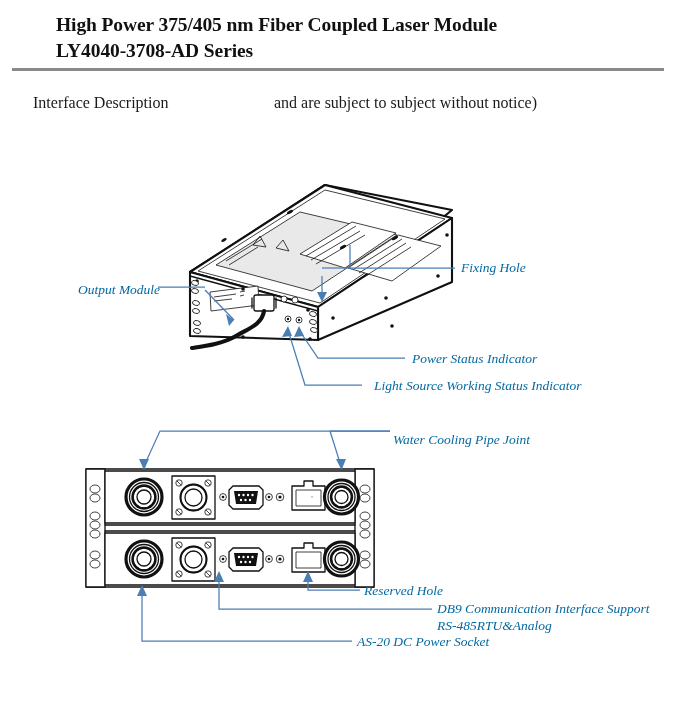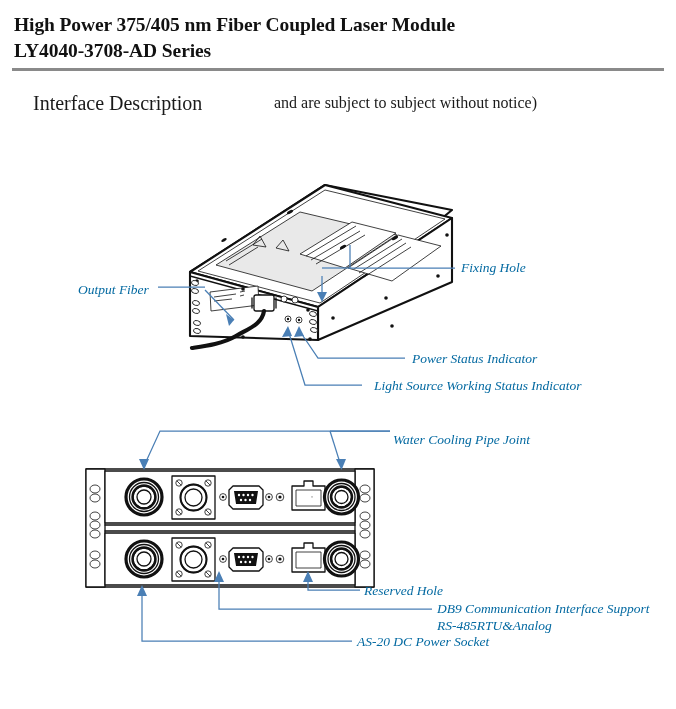--- a/index.html
+++ b/index.html
@@ -8,31 +8,31 @@
     font-family:"Liberation Serif", serif;
     color:#1a1a1a;overflow:hidden;position:relative;
   }
   .page{position:relative;width:676px;height:709px;}
 
   
   .title-block{position:absolute;left:14px;top:12px;width:648px;}
   .title-line{
     font-family:"Liberation Serif", serif;
     font-weight:bold;font-size:19.5px;line-height:26px;
-    color:#111111;letter-spacing:-0.1px;white-space:nowrap;
+    color:#111111;letter-spacing:-0.1px;white-space:nowrap;margin-left:42px;
   }
   .rule{
     position:absolute;left:12px;top:68px;width:652px;height:3px;
     background:#8a8a8a;
   }
 
   
   .sub-left{
     position:absolute;left:33px;top:92px;
-    font-size:20px;line-height:22px;color:#1a1a1a;white-space:nowrap;
+    font-size:16px;line-height:22px;color:#1a1a1a;white-space:nowrap;
   }
   .sub-right{
     position:absolute;left:265px;top:92px;width:410px;
     font-size:16px;line-height:22px;color:#1a1a1a;
   }
   .sub-right div{white-space:nowrap;}
   .sub-right .l2{padding-left:9px;}
 
   
   .anno{
@@ -475,21 +475,21 @@
       <path class="lead" d="M432,609 L219,609 L219,576"></path>
       <path class="leadF" d="M219,571 L214,582 L224,582 Z"></path>
     </g>
 
     <g>
       <path class="lead" d="M352,641 L142,641 L142,590"></path>
       <path class="leadF" d="M142,585 L137,596 L147,596 Z"></path>
     </g>
   </svg>
 
-  <div class="anno" style="left:78px;  top:281px;">Output Fiber</div>
+  <div class="anno" style="left:78px;  top:281px;">Output Module</div>
 
   <div class="anno" style="left:461px; top:259px;">Fixing Hole</div>
 
   <div class="anno" style="left:412px; top:350px;text-align:center;">Power Status Indicator</div>
 
   <div class="anno" style="left:374px; top:377px;">Light Source Working Status Indicator</div>
 
   <div class="anno" style="left:393px; top:423px;margin-top:8px;">Water Cooling Pipe Joint</div>
 
   <div class="anno" style="left:364px; top:582px;">Reserved Hole</div>

